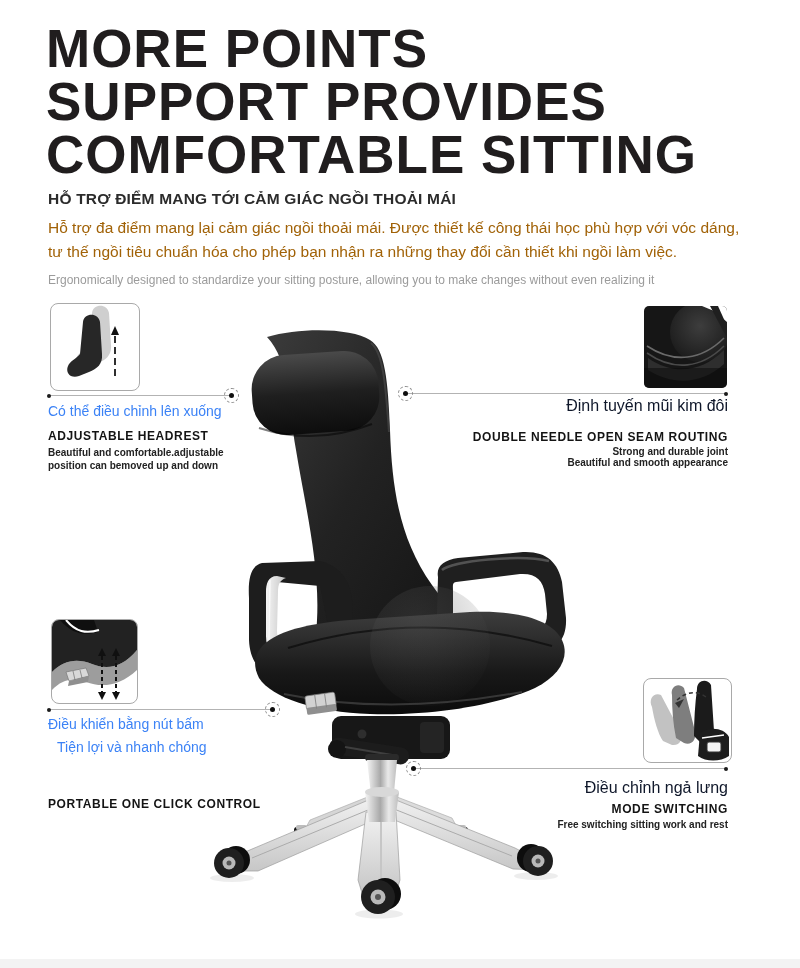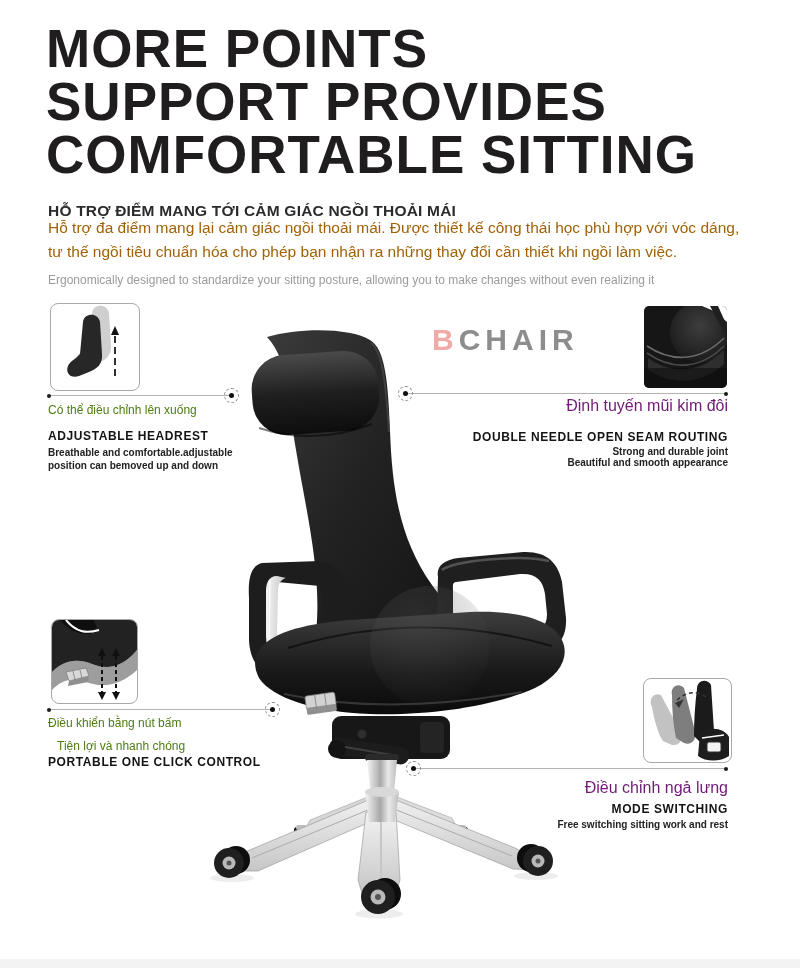--- a/index.html
+++ b/index.html
@@ -4,39 +4,39 @@
 <style>
   html,body{margin:0;padding:0;background:#fff;}
   #canvas{
     position:relative;width:800px;height:968px;background:#ffffff;overflow:hidden;
     font-family:"Liberation Sans","DejaVu Sans",sans-serif;color:#1c1c1c;
   }
   .abs{position:absolute;}
   
   .main-title{left:46px;top:22px;font-weight:700;font-size:53px;line-height:53px;
     letter-spacing:1px;color:#201d1e;white-space:nowrap;}
-  .sub-vi{left:48px;top:190px;font-weight:700;font-size:15.5px;letter-spacing:.2px;color:#2b2b2b;white-space:nowrap;margin-top:12px;}
+  .sub-vi{left:48px;top:190px;font-weight:700;font-size:15.5px;letter-spacing:.2px;color:#2b2b2b;white-space:nowrap;}
   .body-vi{left:48px;top:216px;font-size:15.5px;line-height:24px;color:#a16207;white-space:nowrap;}
   .note-en{left:48px;top:273px;font-size:12px;color:#9b9b9b;white-space:nowrap;}
   
   .brand{left:432px;top:323px;font-size:30px;font-weight:700;letter-spacing:5px;white-space:nowrap;}
   
   .cline{height:1px;background:#b3b3b3;}
   .cdot{position:absolute;width:4px;height:4px;background:#1b1b1b;border-radius:50%;top:-1.5px;}
   .cdot.left{left:-1px;} .cdot.right{right:-1px;}
   .ctarget{position:absolute;width:13px;height:13px;border:1px dashed #8b8b8b;border-radius:50%;top:-7px;}
   .ctarget::after{content:"";position:absolute;left:4px;top:4px;width:5px;height:5px;background:#0f0f0f;border-radius:50%;}
   .ctarget.at-right{right:-7px;} .ctarget.at-left{left:-7px;}
   
   .thumb{border:1px solid #a9a9a9;border-radius:8px;background:#fff;overflow:hidden;}
   .thumb svg,.photo svg{display:block;}
   .photo{border-radius:5px;overflow:hidden;}
   
-  .f-vi{font-size:12px;color:#4d7c0f;white-space:nowrap;}
-  .f-vi-lg{font-size:16px;color:#701a75;white-space:nowrap;}
+  .f-vi{font-size:14px;color:#3b82f6;white-space:nowrap;}
+  .f-vi-lg{font-size:16px;color:#0f172a;white-space:nowrap;}
   .f-vi-sm{font-size:14px;color:#3d3d3d;white-space:nowrap;}
   .f-title{font-size:12px;font-weight:700;letter-spacing:.6px;color:#141414;white-space:nowrap;}
   .f-desc{font-size:10px;font-weight:700;line-height:13px;color:#222;white-space:nowrap;}
   .r{text-align:right;right:72px;}
   .floor{left:0;top:959px;width:800px;height:9px;background:#f3f3f3;}
 </style>
 </head>
 <body>
 
 <div id="canvas">
@@ -46,23 +46,20 @@
     <div>SUPPORT PROVIDES</div>
     <div>COMFORTABLE SITTING</div>
   </div>
   <div class="abs sub-vi">HỖ TRỢ ĐIỂM MANG TỚI CẢM GIÁC NGỒI THOẢI MÁI</div>
   <div class="abs body-vi">
     <div>Hỗ trợ đa điểm mang lại cảm giác ngồi thoải mái. Được thiết kế công thái học phù hợp với vóc dáng,</div>
     <div>tư thế ngồi tiêu chuẩn hóa cho phép bạn nhận ra những thay đổi cần thiết khi ngồi làm việc.</div>
   </div>
   <div class="abs note-en">Ergonomically designed to standardize your sitting posture, allowing you to make changes without even realizing it</div>
 
-  <div class="abs brand">
-    <span style="color:#f0aba8;">B</span><span style="color:#8d8d8d;">CHAIR</span>
-  </div>
 
   <svg class="abs" style="left:195px;top:325px;" width="395" height="615" viewBox="195 325 395 615" aria-hidden="true">
     <defs>
       <linearGradient id="gBack" x1="0" y1="0" x2="1" y2="1">
         <stop offset="0" stop-color="#3b3b3b"></stop>
           <stop offset=".45" stop-color="#222222"></stop>
           <stop offset="1" stop-color="#121212"></stop>
       </linearGradient>
       <linearGradient id="gHead" x1="0" y1="0" x2="0" y2="1">
         <stop offset="0" stop-color="#4a4a4a"></stop>
@@ -183,21 +180,21 @@
       <path d="M64,22 L60,31 L68,31 Z" fill="#111"></path>
     </svg>
   </div>
   <div class="abs cline" style="left:48px;top:395px;width:184px;">
     <span class="cdot left"></span>
     <span class="ctarget at-right"></span>
   </div>
   <div class="abs f-vi" style="left:48px;top:403px;">Có thể điều chỉnh lên xuống</div>
   <div class="abs f-title" style="left:48px;top:429px;">ADJUSTABLE HEADREST</div>
   <div class="abs f-desc" style="left:48px;top:446px;">
-    <div>Breathable and comfortable.adjustable</div>
+    <div>Beautiful and comfortable.adjustable</div>
     <div>position can bemoved up and down</div>
   </div>
 
   <div class="abs photo" style="left:644px;top:306px;width:83px;height:82px;">
     <svg width="83" height="82" viewBox="0 0 83 82">
       <defs>
         <radialGradient id="gSeamHi" cx=".5" cy=".4" r=".7">
           <stop offset="0" stop-color="#474747"></stop>
             <stop offset="1" stop-color="#474747" stop-opacity="0"></stop>
         </radialGradient>
@@ -243,21 +240,21 @@
           <path d="M64,80 L60,72 L68,72 Z"></path>
       </g>
     </svg>
   </div>
   <div class="abs cline" style="left:48px;top:709px;width:225px;">
     <span class="cdot left"></span>
     <span class="ctarget at-right"></span>
   </div>
   <div class="abs f-vi" style="left:48px;top:716px;">Điều khiển bằng nút bấm</div>
   <div class="abs f-vi" style="left:57px;top:739px;">Tiện lợi và nhanh chóng</div>
-  <div class="abs f-title" style="left:48px;top:755px;">PORTABLE ONE CLICK CONTROL</div>
+  <div class="abs f-title" style="left:48px;top:797px;">PORTABLE ONE CLICK CONTROL</div>
 
   <div class="abs thumb" style="left:643px;top:678px;width:87px;height:83px;">
     <svg width="87" height="83" viewBox="0 0 87 83">
       <path fill="#c2c2c2" d="M8,28 C4,20 10,13 17,16 L36,52 C40,60 36,67 28,66 L19,62 C14,55 10,40 8,28 Z"></path>
       <path fill="#7e7e7e" d="M28,16 C26,7 35,3 40,9 L51,52 C53,61 47,67 40,64 L32,59 C29,45 28,30 28,16 Z"></path>
       <path fill="#1b1b1b" d="M53,10 C53,1 63,-1 67,6 L70,52 C71,62 63,67 56,63 L50,57 C50,41 51,25 53,10 Z"></path>
       <path fill="#1d1d1d" d="M56,54 C66,47 80,49 85,58 L85,77 C76,83 62,83 54,77 Z"></path>
       <path stroke="#ffffff" stroke-width="1.5" fill="none" d="M58,59 L80,56"></path>
       <rect x="63" y="63" width="14" height="10" rx="2" fill="#f4f4f4" stroke="#333" stroke-width="1"></rect>
       <path fill="none" stroke="#333" stroke-width="1.5" stroke-dasharray="4 3" d="M62,18 C52,11 42,13 33,21"></path>

